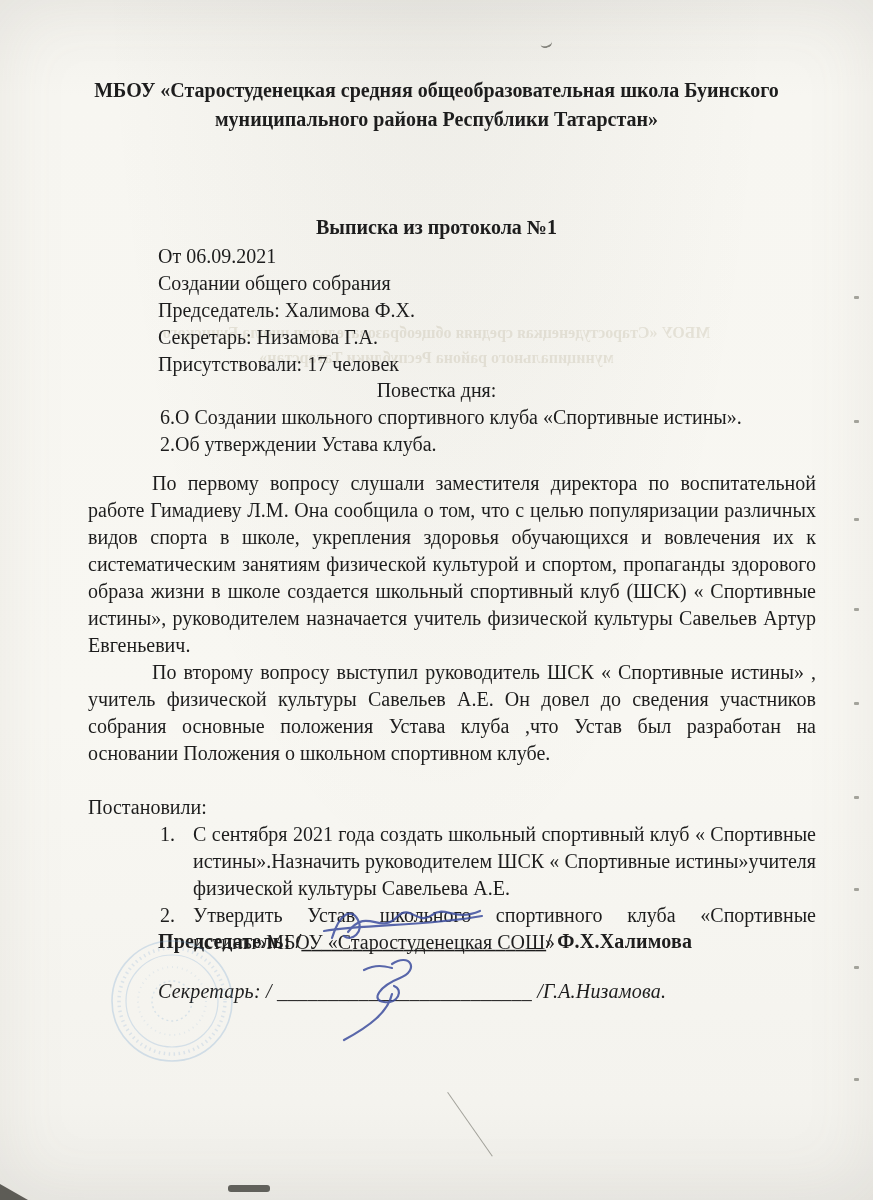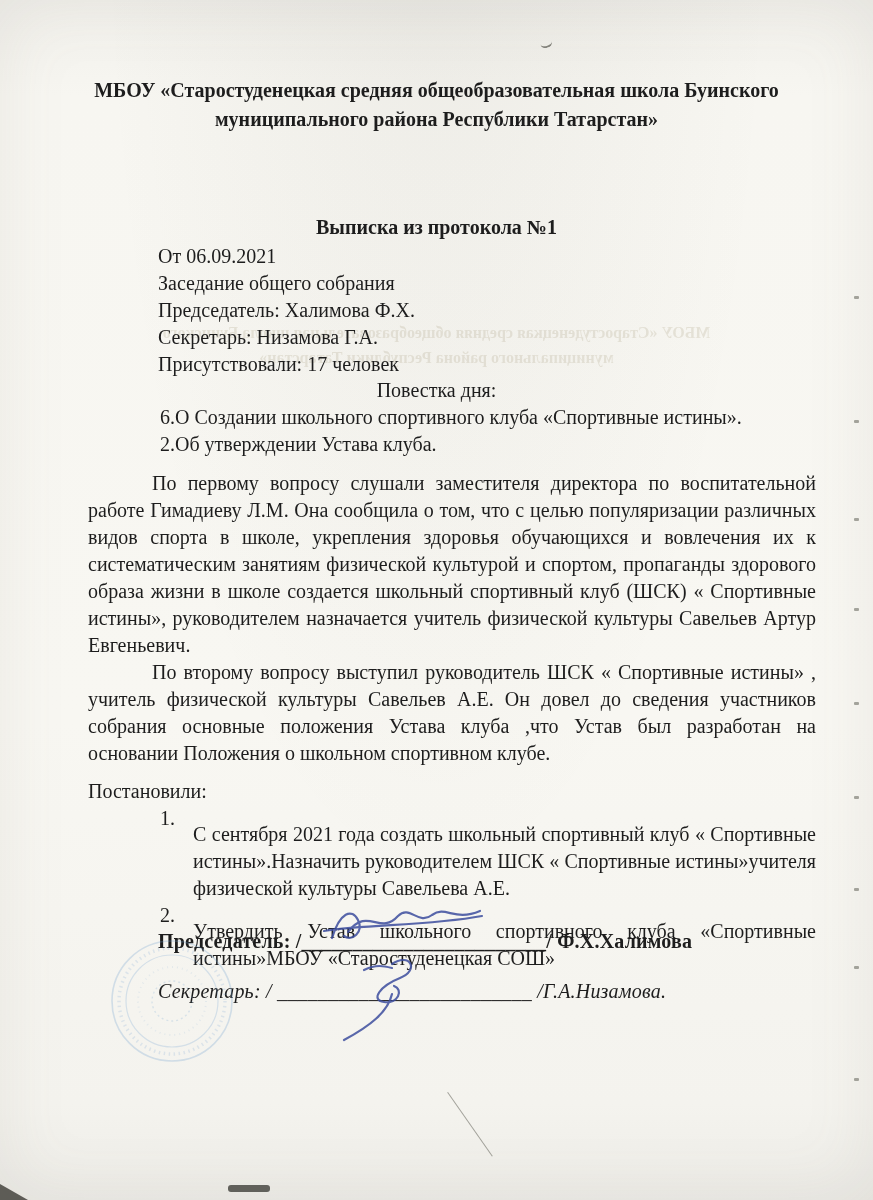--- a/index.html
+++ b/index.html
@@ -78,34 +78,33 @@
     top: 470px;
     left: 88px;
     width: 728px;
   }
   .para {
     margin: 0;
     text-indent: 64px;
     text-align: justify;
   }
   .resolution-title {
-    margin-top: 11px;
+    margin-top: 27px;
   }
   .res-item {
     display: flex;
   }
   .res-num {
     flex: none;
     width: 33px;
     margin-left: 72px;
   }
   .res-text {
     flex: 1;
     text-align: justify;
-    margin-top: 16px;
   }
   .sig {
     position: absolute;
     left: 158px;
     white-space: pre;
     letter-spacing: 0.2px;
   }
   .sig-chair { top: 928px; font-weight: bold; }
   .sig-sec   { top: 978px; font-style: italic; }
   .sign {
@@ -175,21 +174,21 @@
 
   <div class="doc-header">
     <div>МБОУ «Старостуденецкая средняя общеобразовательная школа Буинского</div>
     <div>муниципального района Республики Татарстан»</div>
   </div>
 
   <div class="doc-title">Выписка из протокола №1</div>
 
   <div class="meta-block">
     <div>От 06.09.2021</div>
-    <div>Заседание общего собрания</div>
+    <div>Создании общего собрания</div>
     <div>Председатель: Халимова Ф.Х.</div>
     <div>Секретарь: Низамова Г.А.</div>
     <div>Присутствовали: 17 человек</div>
   </div>
 
   <div class="agenda-title">Повестка дня:</div>
   <div class="agenda-list">
     <div>6.О Создании школьного  спортивного клуба «Спортивные истины».</div>
     <div>2.Об утверждении Устава  клуба.</div>
   </div>

